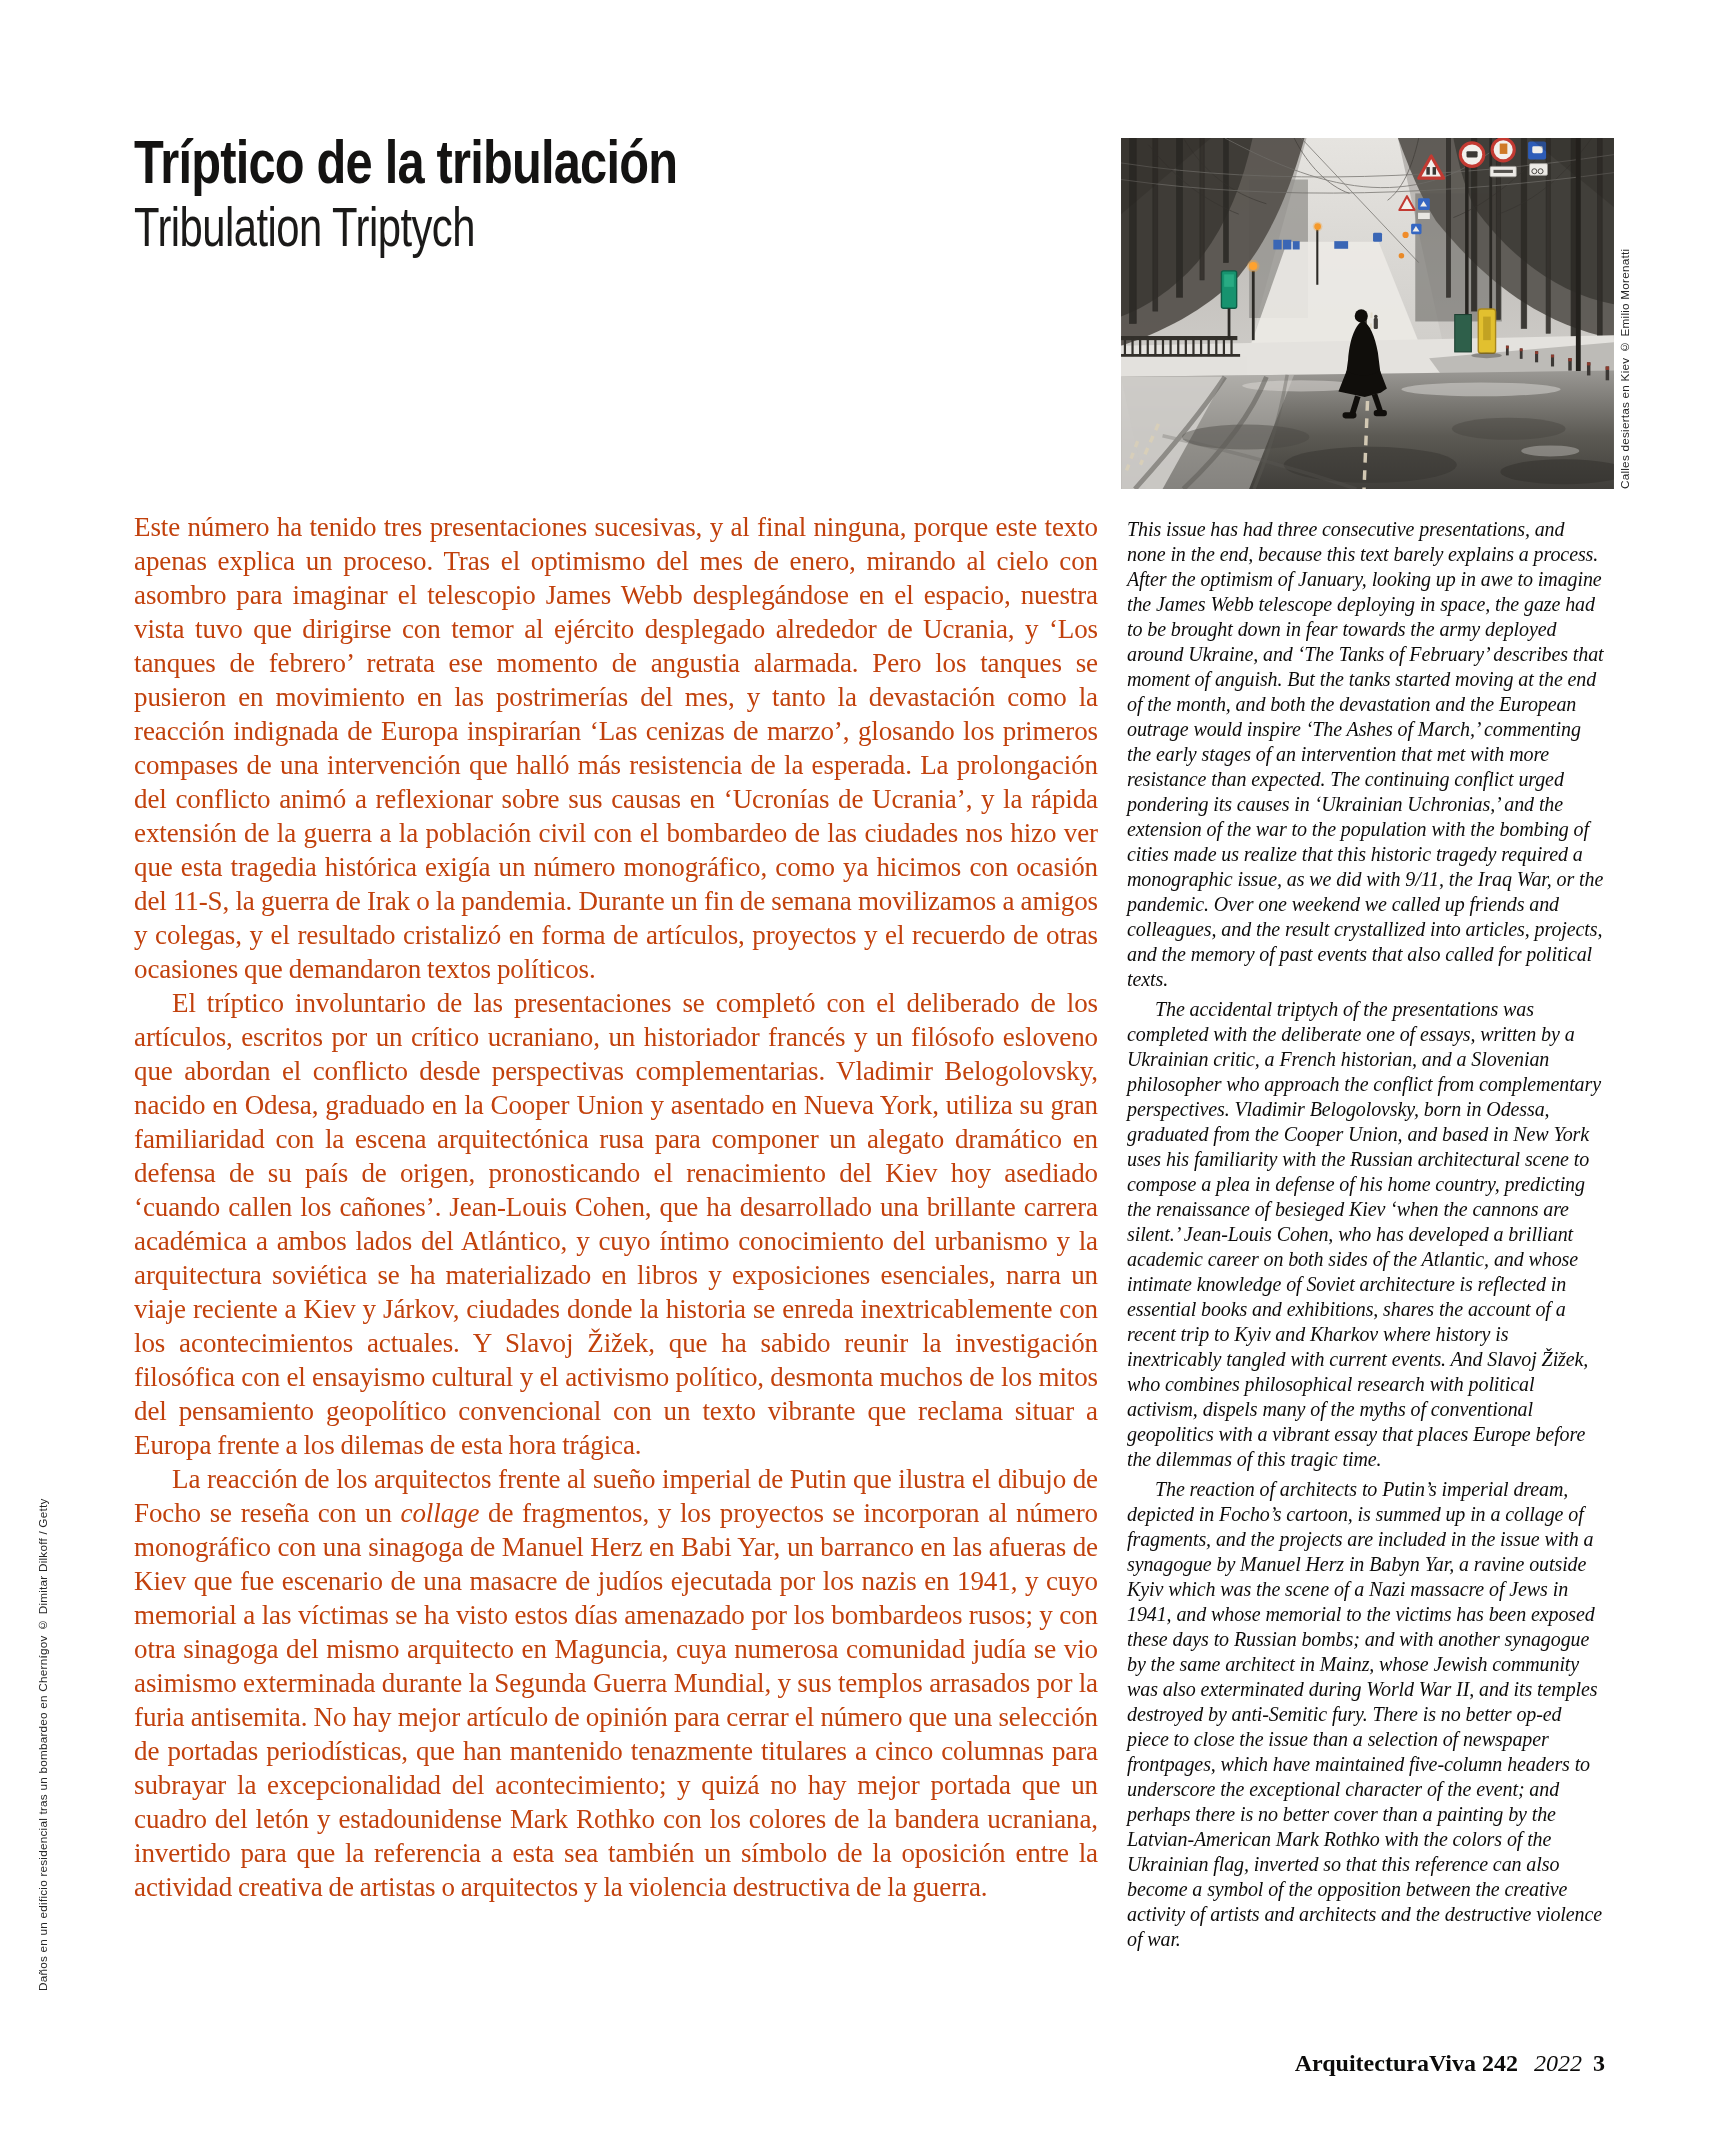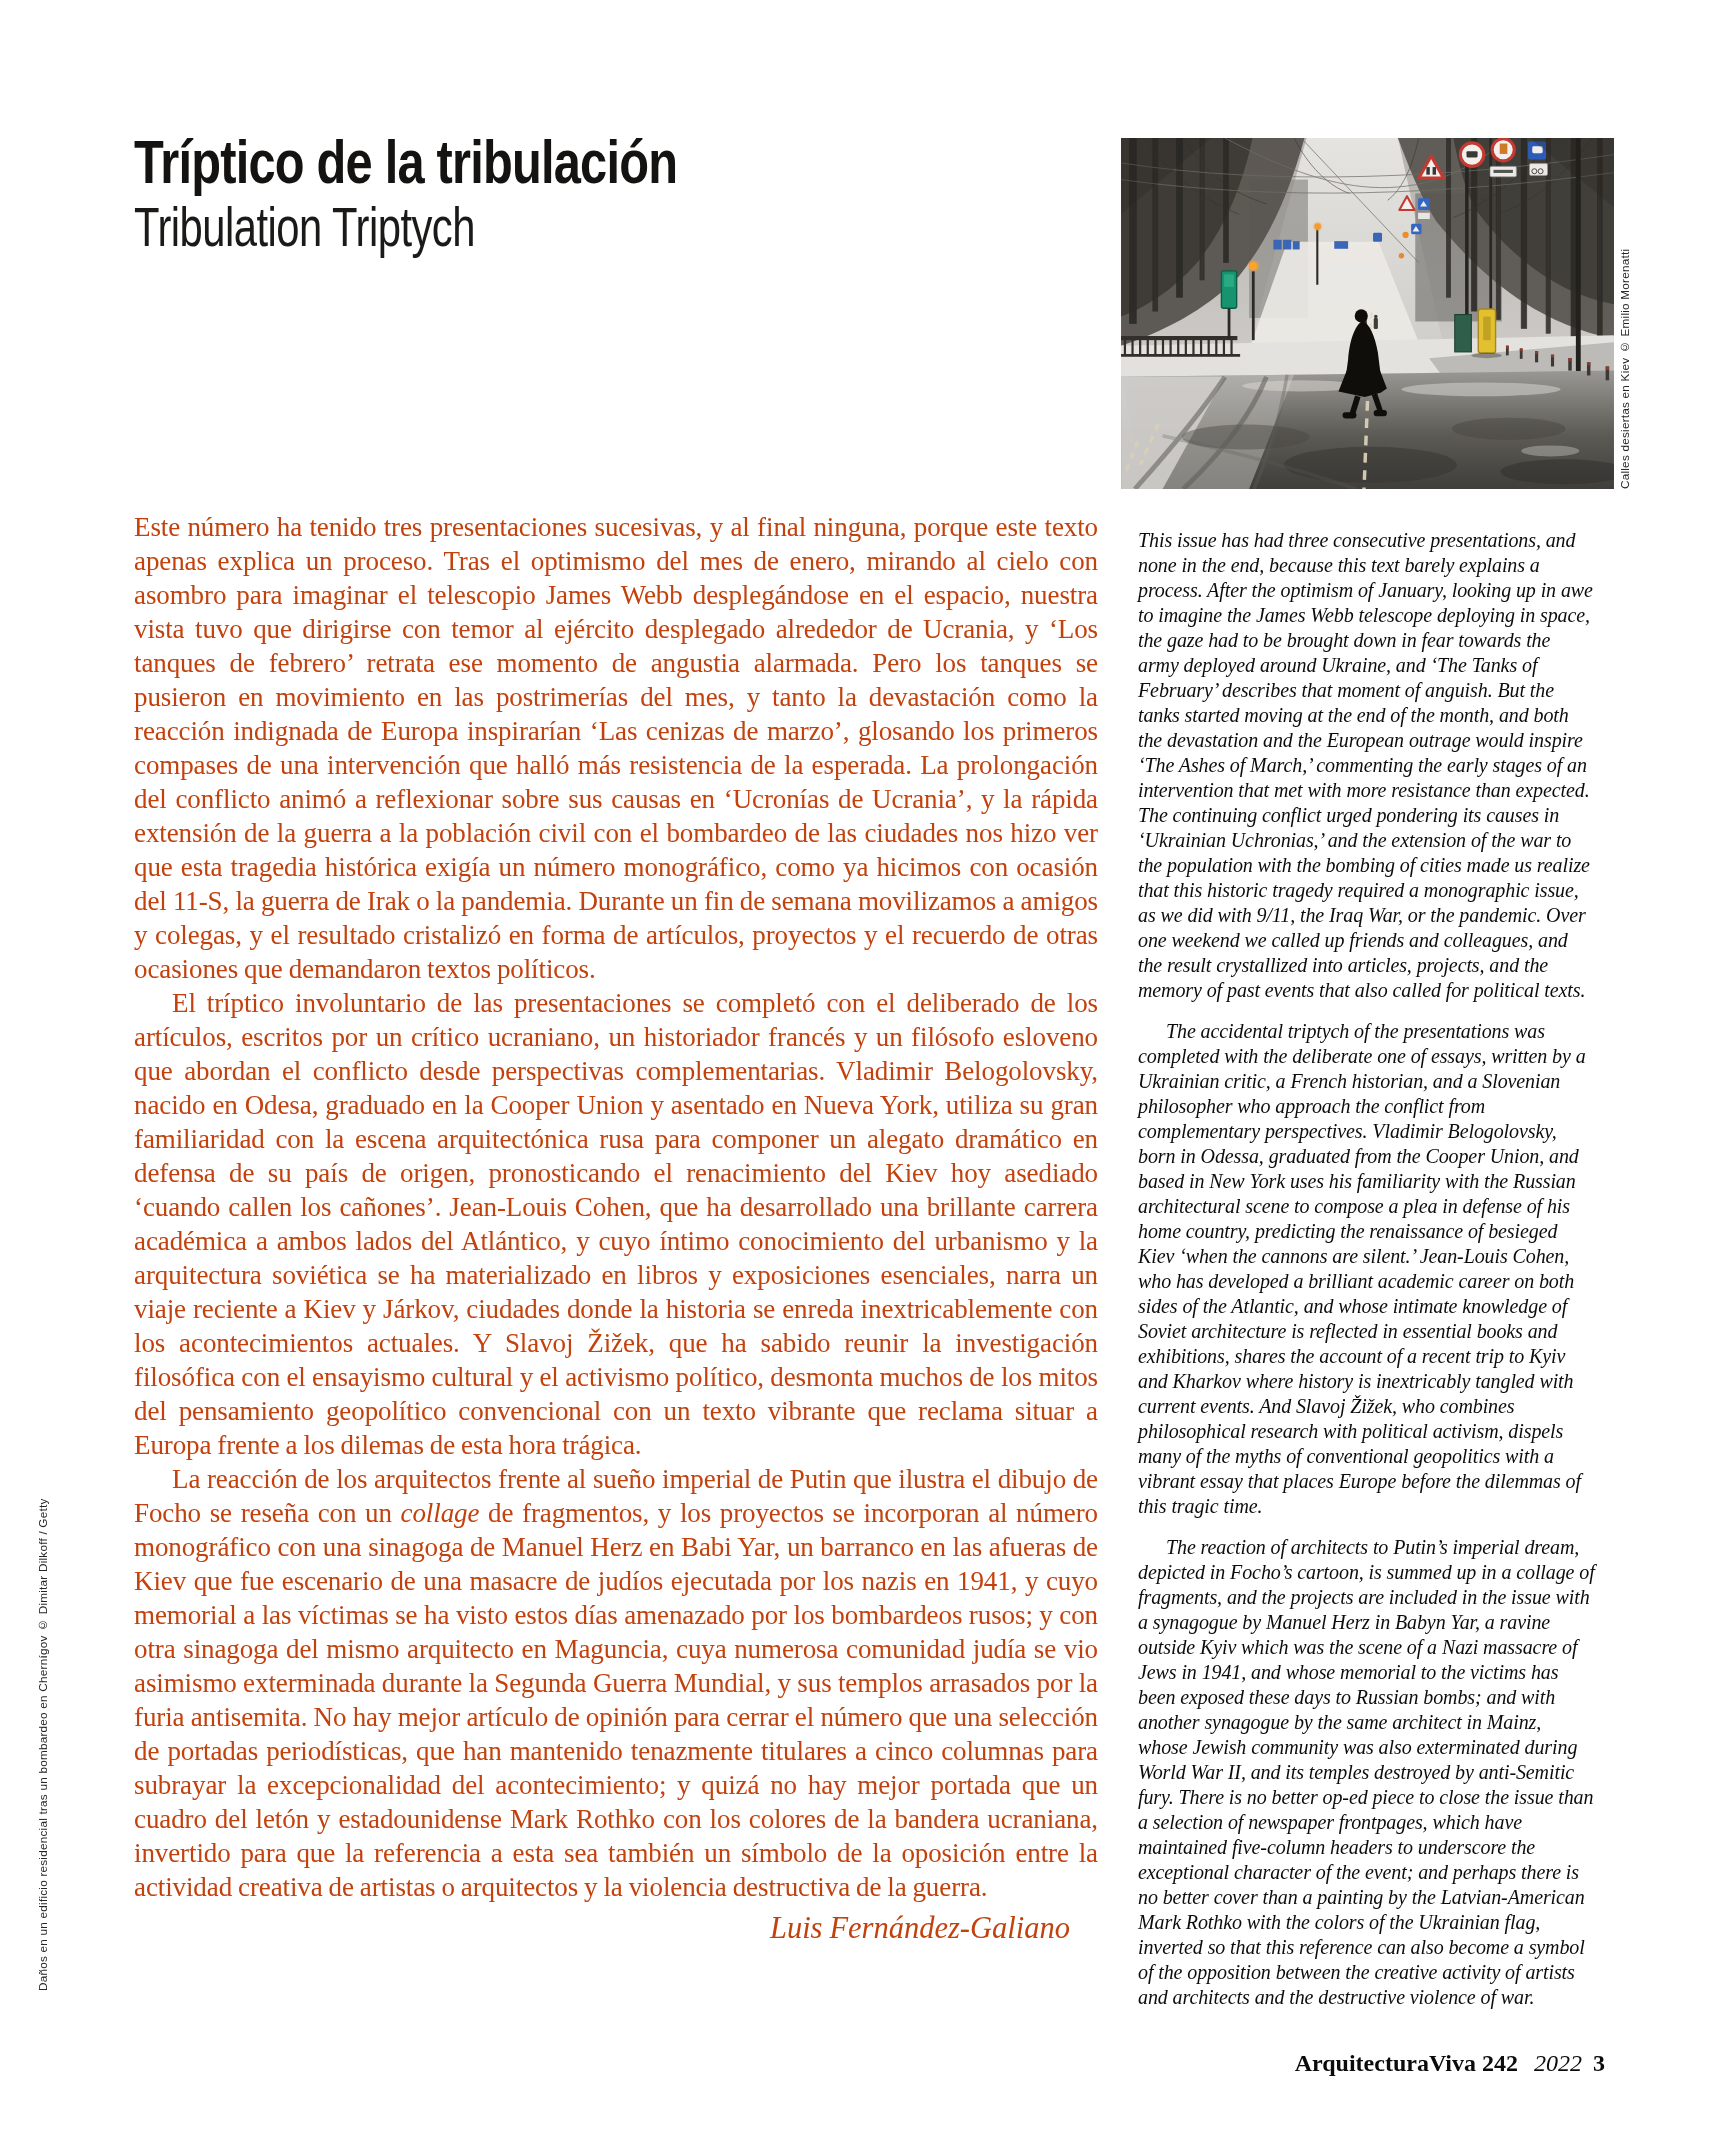--- a/index.html
+++ b/index.html
@@ -47,21 +47,21 @@
   .col-es p.ind{text-indent:38px;}
   .sig{
     text-align:right;font-style:italic;font-size:30.5px;line-height:36px;
     padding-right:28px;margin-top:5.5px !important;letter-spacing:0;
   }
   .col-en{
     position:absolute;left:1122px;top:512px;width:489px;
     font-style:italic;font-size:20px;line-height:25px;letter-spacing:-0.1px;
     color:#0d0c0b;text-align:left;
   }
-  .col-en p{margin:16px;}
+  .col-en p{margin:5px;}
   .col-en p.ind{text-indent:28px;}
 
   
   .footer{
     position:absolute;top:2050px;right:126px;
     font-family:"Liberation Serif",serif;font-size:24px;color:#0c0b0a;white-space:nowrap;
   }
   .f-bold{font-weight:700;text-align:center;}
   .f-year{margin-left:16px;font-style:italic;}
   .f-page{margin-left:11px;}
@@ -291,21 +291,20 @@
       </g>
     </svg>
   </figure>
 
   <div class="vcredit vcredit-photo">Calles desiertas en Kiev  © Emilio Morenatti</div>
 
   <section class="col-es">
     <p>Este número ha tenido tres presentaciones sucesivas, y al final ninguna, porque este texto apenas explica un proceso. Tras el optimismo del mes de enero, mirando al cielo con asombro para imaginar el telescopio James Webb desplegándose en el espacio, nuestra vista tuvo que dirigirse con temor al ejército desplegado alrededor de Ucrania, y ‘Los tanques de febrero’ retrata ese momento de angustia alarmada. Pero los tanques se pusieron en movimiento en las postrimerías del mes, y tanto la devastación como la reacción indignada de Europa inspirarían ‘Las cenizas de marzo’, glosando los primeros compases de una intervención que halló más resistencia de la esperada. La prolongación del conflicto animó a reflexionar sobre sus causas en ‘Ucronías de Ucrania’, y la rápida extensión de la guerra a la población civil con el bombardeo de las ciudades nos hizo ver que esta tragedia histórica exigía un número monográfico, como ya hicimos con ocasión del 11-S, la guerra de Irak o la pandemia. Durante un fin de semana movilizamos a amigos y colegas, y el resultado cristalizó en forma de artículos, proyectos y el recuerdo de otras ocasiones que demandaron textos políticos.</p>
     <p class="ind">El tríptico involuntario de las presentaciones se completó con el deliberado de los artículos, escritos por un crítico ucraniano, un historiador francés y un filósofo esloveno que abordan el conflicto desde perspectivas complementarias. Vladimir Belogolovsky, nacido en Odesa, graduado en la Cooper Union y asentado en Nueva York, utiliza su gran familiaridad con la escena arquitectónica rusa para componer un alegato dramático en defensa de su país de origen, pronosticando el renacimiento del Kiev hoy asediado ‘cuando callen los cañones’. Jean-Louis Cohen, que ha desarrollado una brillante carrera académica a ambos lados del Atlántico, y cuyo íntimo conocimiento del urbanismo y la arquitectura soviética se ha materializado en libros y exposiciones esenciales, narra un viaje reciente a Kiev y Járkov, ciudades donde la historia se enreda inextricablemente con los acontecimientos actuales. Y Slavoj Žižek, que ha sabido reunir la investigación filosófica con el ensayismo cultural y el activismo político, desmonta muchos de los mitos del pensamiento geopolítico convencional con un texto vibrante que reclama situar a Europa frente a los dilemas de esta hora trágica.</p>
     <p class="ind"><span>La reacción de los arquitectos frente al sueño imperial de Putin que ilustra el dibujo de Focho se reseña con un </span><em>collage</em><span> de fragmentos, y los proyectos se incorporan al número monográfico con una sinagoga de Manuel Herz en Babi Yar, un barranco en las afueras de Kiev que fue escenario de una masacre de judíos ejecutada por los nazis en 1941, y cuyo memorial a las víctimas se ha visto estos días amenazado por los bombardeos rusos; y con otra sinagoga del mismo arquitecto en Maguncia, cuya numerosa comunidad judía se vio asimismo exterminada durante la Segunda Guerra Mundial, y sus templos arrasados por la furia antisemita. No hay mejor artículo de opinión para cerrar el número que una selección de portadas periodísticas, que han mantenido tenazmente titulares a cinco columnas para subrayar la excepcionalidad del acontecimiento; y quizá no hay mejor portada que un cuadro del letón y estadounidense Mark Rothko con los colores de la bandera ucraniana, invertido para que la referencia a esta sea también un símbolo de la oposición entre la actividad creativa de artistas o arquitectos y la violencia destructiva de la guerra.</span></p>
-    <p class="sig">Luis Fernández-Galiano</p>
   </section>
 
   <section class="col-en">
     <p>This issue has had three consecutive presentations, and none in the end, because this text barely explains a process. After the optimism of January, looking up in awe to imagine the James Webb telescope deploying in space, the gaze had to be brought down in fear towards the army deployed around Ukraine, and ‘The Tanks of February’ describes that moment of anguish. But the tanks started moving at the end of the month, and both the devastation and the European outrage would inspire ‘The Ashes of March,’ commenting the early stages of an intervention that met with more resistance than expected. The continuing conflict urged pondering its causes in ‘Ukrainian Uchronias,’ and the extension of the war to the population with the bombing of cities made us realize that this historic tragedy required a monographic issue, as we did with 9/11, the Iraq War, or the pandemic. Over one weekend we called up friends and colleagues, and the result crystallized into articles, projects, and the memory of past events that also called for political texts.</p>
     <p class="ind">The accidental triptych of the presentations was completed with the deliberate one of essays, written by a Ukrainian critic, a French historian, and a Slovenian philosopher who approach the conflict from complementary perspectives. Vladimir Belogolovsky, born in Odessa, graduated from the Cooper Union, and based in New York uses his familiarity with the Russian architectural scene to compose a plea in defense of his home country, predicting the renaissance of besieged Kiev ‘when the cannons are silent.’ Jean-Louis Cohen, who has developed a brilliant academic career on both sides of the Atlantic, and whose intimate knowledge of Soviet architecture is reflected in essential books and exhibitions, shares the account of a recent trip to Kyiv and Kharkov where history is inextricably tangled with current events. And Slavoj Žižek, who combines philosophical research with political activism, dispels many of the myths of conventional geopolitics with a vibrant essay that places Europe before the dilemmas of this tragic time.</p>
     <p class="ind">The reaction of architects to Putin’s imperial dream, depicted in Focho’s cartoon, is summed up in a collage of fragments, and the projects are included in the issue with a synagogue by Manuel Herz in Babyn Yar, a ravine outside Kyiv which was the scene of a Nazi massacre of Jews in 1941, and whose memorial to the victims has been exposed these days to Russian bombs; and with another synagogue by the same architect in Mainz, whose Jewish community was also exterminated during World War II, and its temples destroyed by anti-Semitic fury. There is no better op-ed piece to close the issue than a selection of newspaper frontpages, which have maintained five-column headers to underscore the exceptional character of the event; and perhaps there is no better cover than a painting by the Latvian-American Mark Rothko with the colors of the Ukrainian flag, inverted so that this reference can also become a symbol of the opposition between the creative activity of artists and architects and the destructive violence of war.</p>
   </section>
 
   <div class="footer">
     <span class="f-bold"><span>ArquitecturaViva</span> <span>242</span></span><span class="f-year">2022</span><span class="f-bold f-page">3</span>

